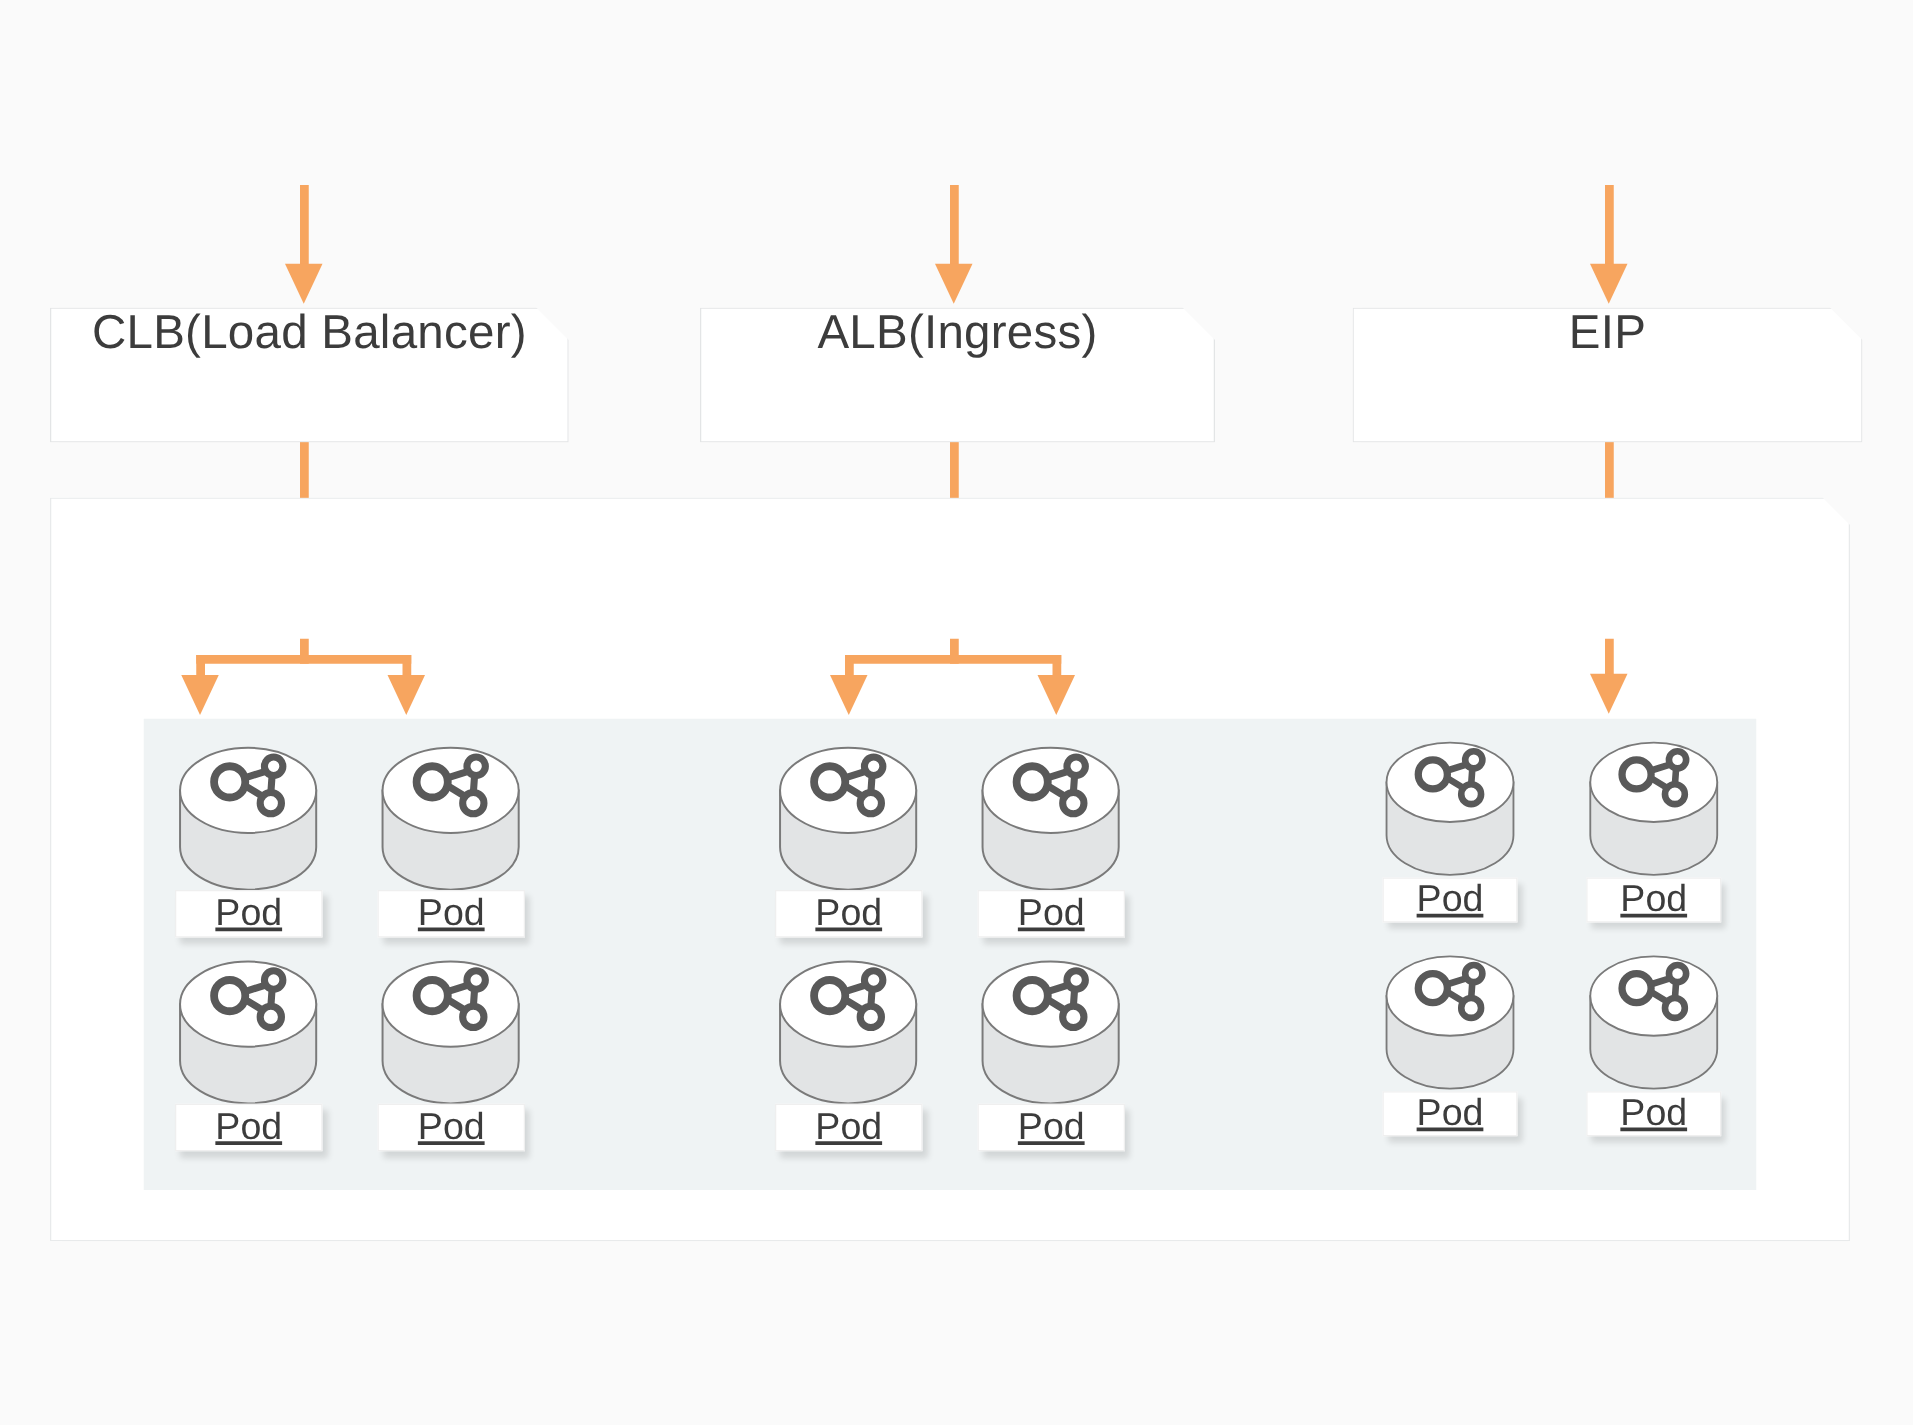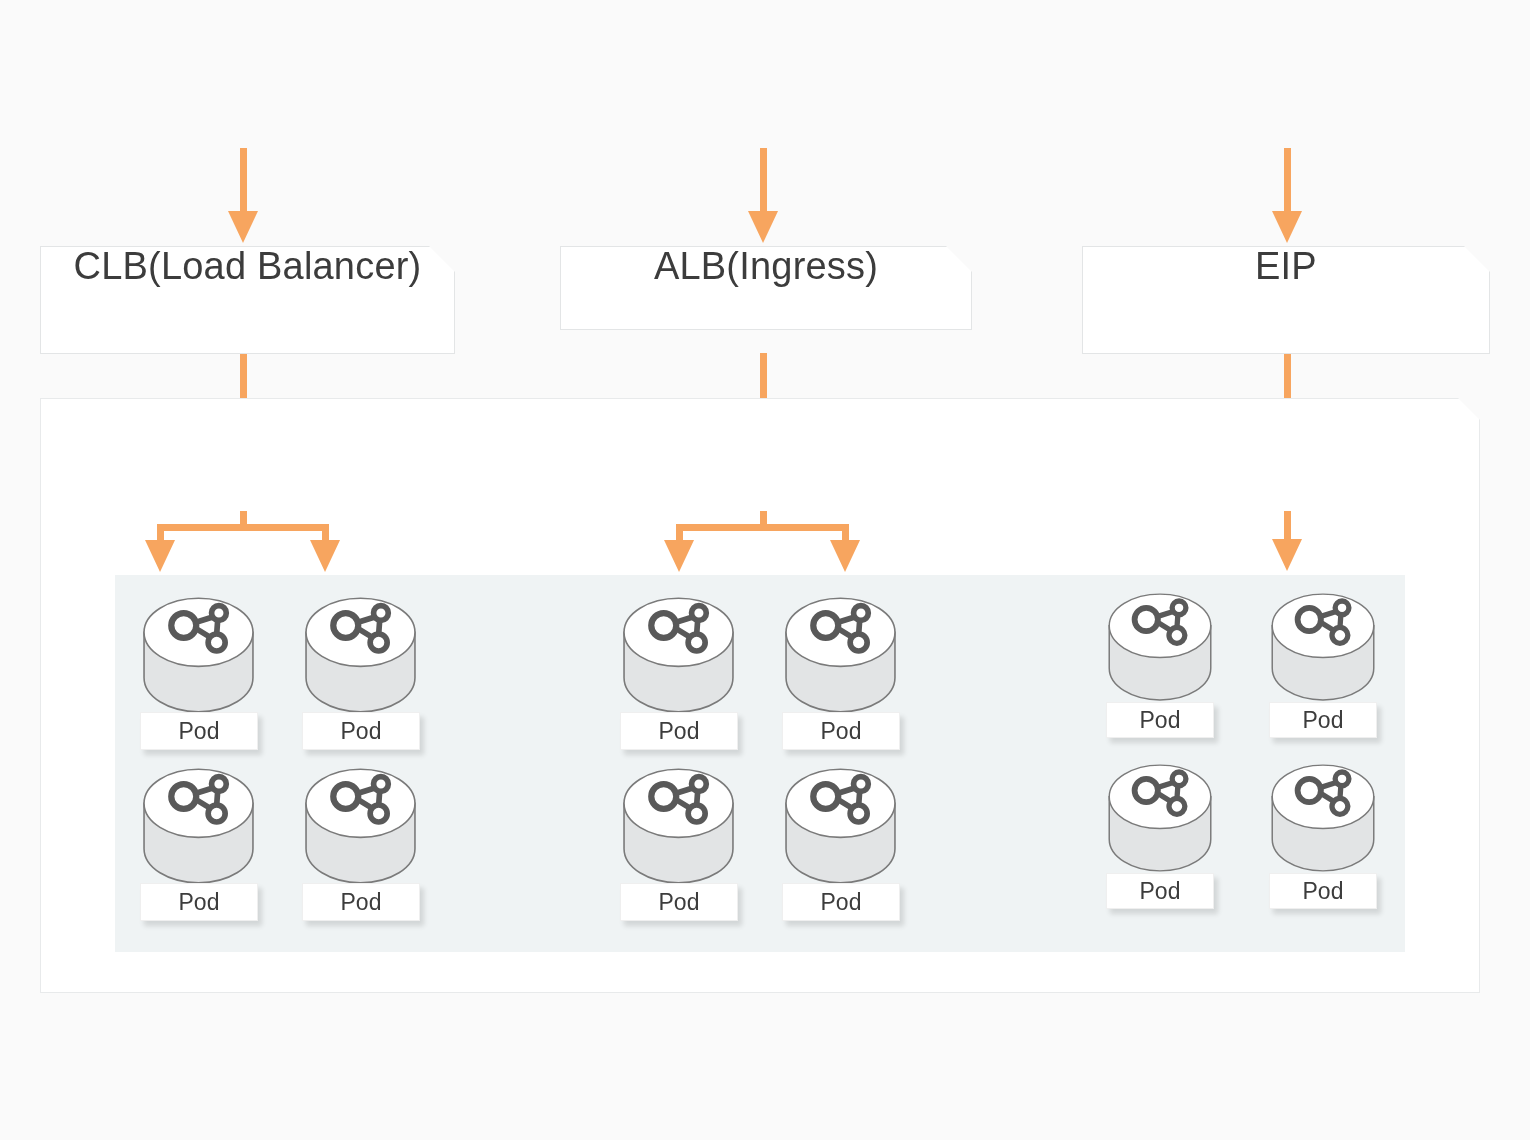--- a/index.html
+++ b/index.html
@@ -105,23 +105,24 @@
     position: absolute;
     background: #ffffff;
     border: 1px solid #efefef;
     box-sizing: border-box;
     display: flex;
     align-items: center;
     justify-content: center;
     box-shadow: 4px 5px 5px rgba(0,0,0,0.12);
   }
   .pod-label span {
-    font-size: 23px;
+    font-size: 30px;
     color: #3c3c3c;
     line-height: 1;
+    text-decoration: underline;
   }
 
   
   .a-line {
     position: absolute;
     background: #f7a55f;
   }
   .a-head {
     position: absolute;
     width: 0;
@@ -144,21 +145,21 @@
 
     <div class="a-line" style="left:1284px; top:353px; width:7px; height:86px;"></div>
   </div>
 
   <div class="layer-boxes">
 
     <div class="svc-box" style="left:40px; top:246px; width:415px; height:108px;">
       <span class="svc-label">CLB(Load Balancer)</span>
     </div>
 
-    <div class="svc-box" style="left:560px; top:246px; width:412px; height:84px;">
+    <div class="svc-box" style="left:560px; top:246px; width:412px; height:108px;">
       <span class="svc-label">ALB(Ingress)</span>
     </div>
 
     <div class="svc-box" style="left:1082px; top:246px; width:408px; height:108px;">
       <span class="svc-label">EIP</span>
     </div>
 
     <div class="cluster-box"></div>
   </div>
 

